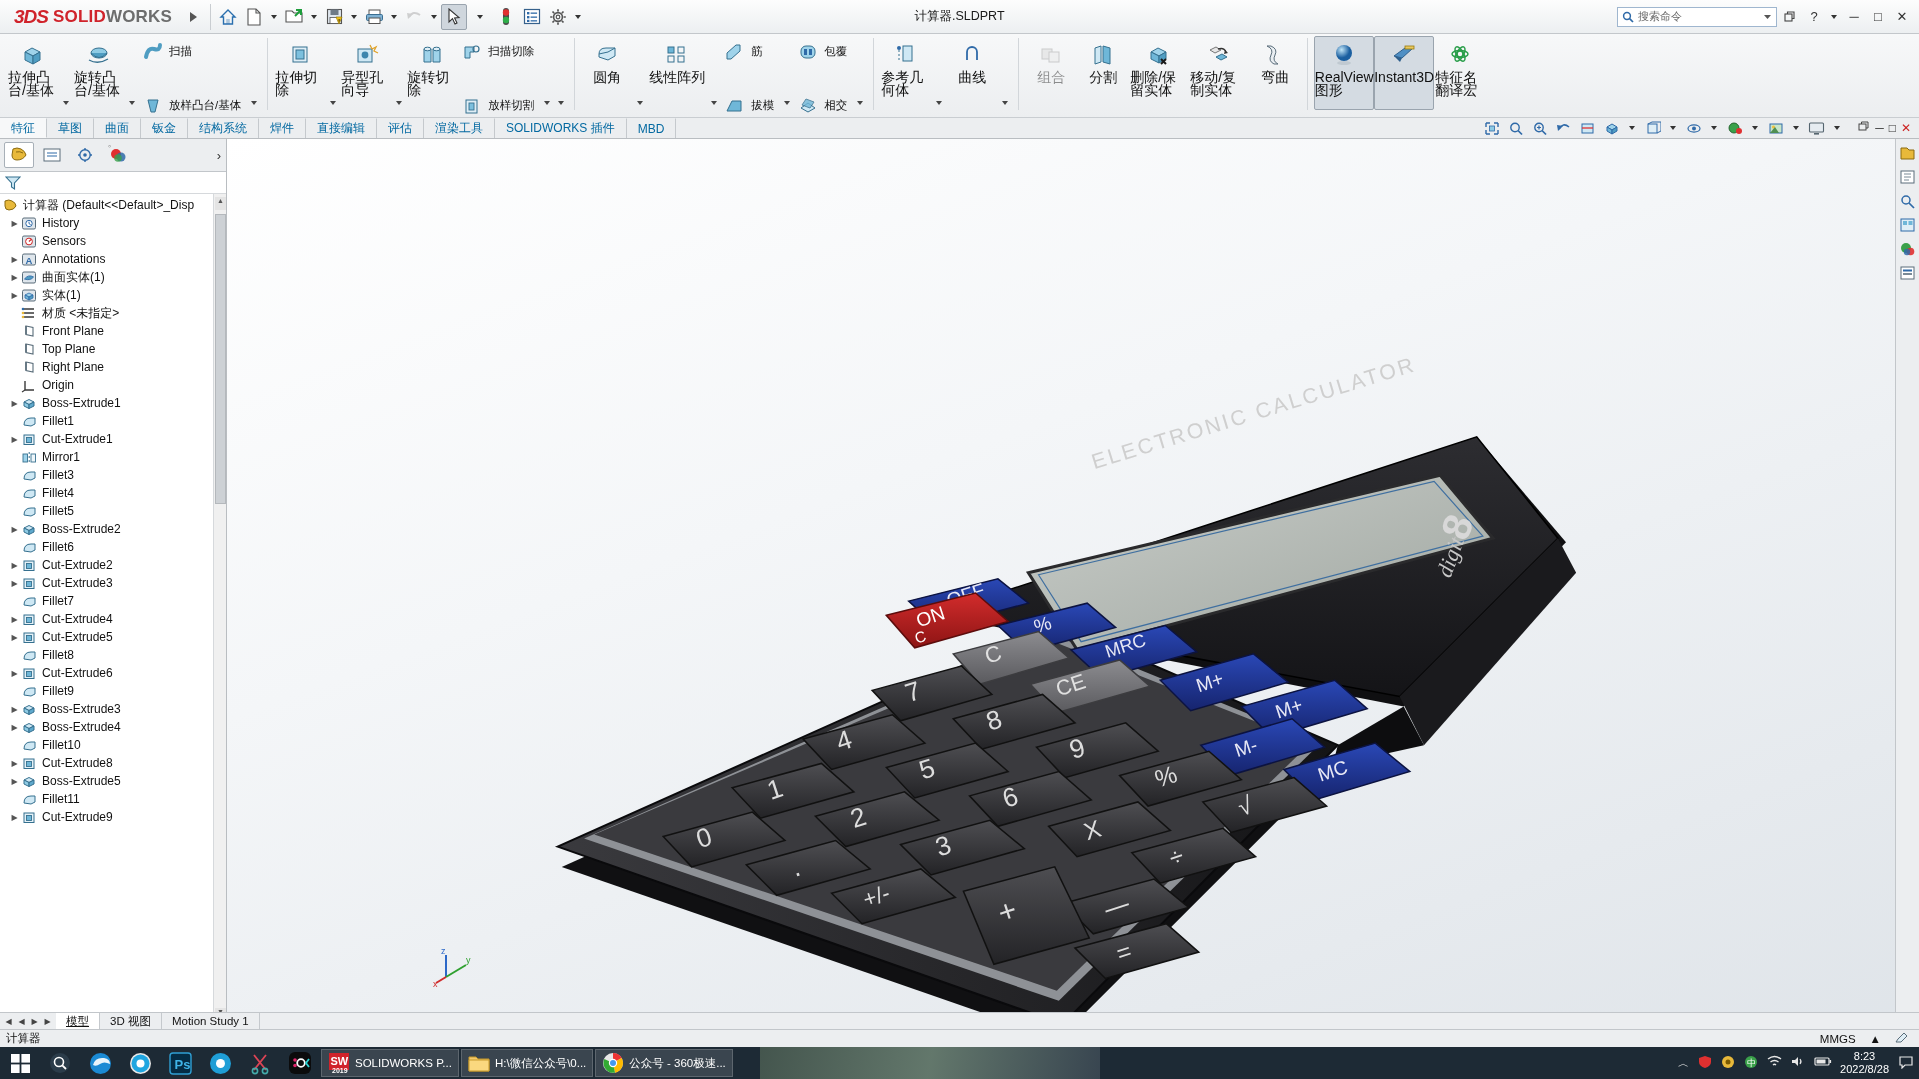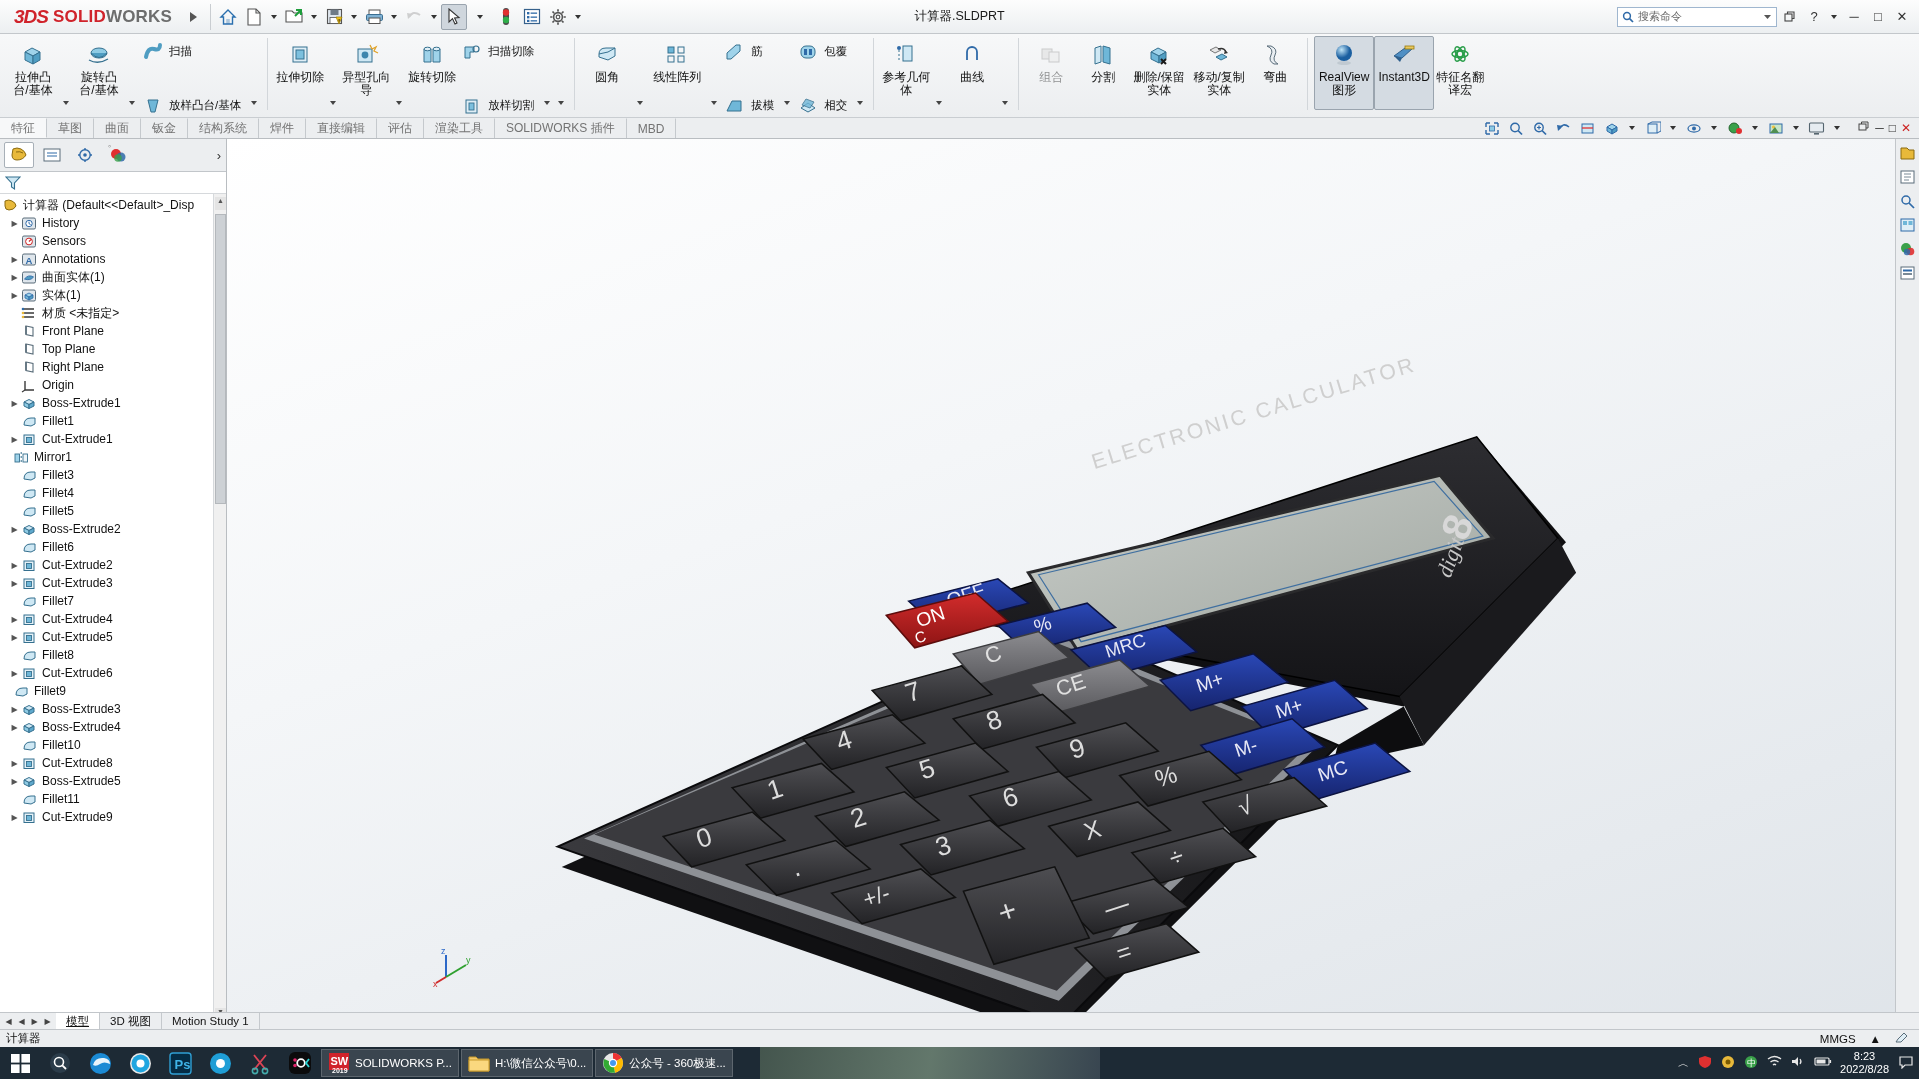--- a/index.html
+++ b/index.html
@@ -51,36 +51,36 @@
     display:flex; align-items:flex-start; padding-left:4px;
   }
   .rgroup { display:flex; align-items:flex-start; height:84px; padding:2px 3px; }
   .rsep { width:1px; height:72px; background:#d2d6da; margin:4px 3px; }
   .rbig {
     width:52px; min-height:74px; display:flex; flex-direction:column; align-items:center;
     padding-top:5px; border:1px solid transparent; border-radius:2px;
   }
   .rbig.w60{ width:60px; }
   .rbig.sel { background:#d4dbe2; border-color:#9aa4ae; }
-  .rbig .lbl { font-size:12px; line-height:12.5px; text-align:center; color:#111; margin-top:3px; }
+  .rbig .lbl { font-size:14px; line-height:12.5px; text-align:left; color:#111; margin-top:3px; }
   .rcol { display:flex; flex-direction:column; justify-content:flex-start; padding-top:4px;gap:31px; }
   .rsmall { display:flex; align-items:center; gap:5px; height:23px; padding:0 5px 0 2px; border:1px solid transparent; border-radius:2px;}
   .rsmall .lbl { font-size:11.5px; color:#111; white-space:nowrap; }
   .dropcol { display:flex; flex-direction:column; align-items:center; justify-content:flex-end; height:78px; width:14px;}
   .dc { width:0;height:0;border-left:3.5px solid transparent;border-right:3.5px solid transparent;border-top:4px solid #444; margin-bottom:9px;}
   .ic { width:22px;height:22px; display:inline-block; flex:0 0 22px;}
   .ic.b { width:26px;height:26px; flex:0 0 26px;}
 
   
   .tabrow {
     position:absolute; top:118px; left:0; width:1919px; height:21px;
     background:#eceef0; border-bottom:1px solid #b9bdc1; display:flex; align-items:stretch;
   }
   .tab {
-    display:flex;align-items:center; padding:0 11px; font-size:12px; color:#737373;
+    display:flex;align-items:center; padding:0 11px; font-size:12px; color:#0369a1;
     border-right:1px solid #c5c9cd; border-top:1px solid transparent;
   }
   .tab.active { background:#f7f8f9; border-bottom:1px solid #f7f8f9; }
   .viewtools { margin-left:auto; display:flex; align-items:center; gap:3px; padding-right:4px; }
   .vbtn { width:21px;height:19px;display:flex;align-items:center;justify-content:center; }
   .winbtns { display:flex;align-items:center;gap:5px; padding:0 8px 0 10px; font-size:12px; color:#333;}
 
   
   .main { position:absolute; top:139px; left:0; width:1919px; bottom:32px; display:flex; }
 
@@ -886,21 +886,21 @@
             <div class="trow" style="padding-left: 8px;">
               <span class="tarrow">▶</span>
               <span class="ticon">
                 <svg width="17" height="15" viewBox="0 0 17 15">
                   <rect x="3" y="3" width="10" height="9.5" fill="#e5f1f7" stroke="#35708f" stroke-width="1"></rect>
                   <rect x="5.5" y="5.5" width="5" height="5" fill="#6fb7d8" stroke="#35708f" stroke-width=".9"></rect>
                 </svg>
               </span>
               <span class="tlbl">Cut-Extrude1</span>
             </div>
-            <div class="trow" style="padding-left: 0;">
+            <div class="trow" style="padding-left: 8px;">
               <span class="tarrow"></span>
               <span class="ticon">
                 <svg width="17" height="15" viewBox="0 0 17 15">
                   <rect x="2" y="4" width="4.5" height="8" fill="#9fd3ea" stroke="#35708f" stroke-width=".9"></rect>
                   <rect x="10" y="4" width="4.5" height="8" fill="#eef6fa" stroke="#35708f" stroke-width=".9"></rect>
                   <path d="M8.2 2 V13" stroke="#35708f" stroke-width="1" stroke-dasharray="2 2"></path>
                 </svg>
               </span>
               <span class="tlbl">Mirror1</span>
             </div>
@@ -1012,21 +1012,21 @@
             <div class="trow" style="padding-left: 8px;">
               <span class="tarrow">▶</span>
               <span class="ticon">
                 <svg width="17" height="15" viewBox="0 0 17 15">
                   <rect x="3" y="3" width="10" height="9.5" fill="#e5f1f7" stroke="#35708f" stroke-width="1"></rect>
                   <rect x="5.5" y="5.5" width="5" height="5" fill="#6fb7d8" stroke="#35708f" stroke-width=".9"></rect>
                 </svg>
               </span>
               <span class="tlbl">Cut-Extrude6</span>
             </div>
-            <div class="trow" style="padding-left: 0;">
+            <div class="trow" style="padding-left: 8px;">
               <span class="tarrow"></span>
               <span class="ticon">
                 <svg width="17" height="15" viewBox="0 0 17 15">
                   <path d="M3 11 q0 -7 7 -7 h4 v6 l-4 2 -7 -1z" fill="#cfe8f4" stroke="#35708f" stroke-width="1"></path>
                 </svg>
               </span>
               <span class="tlbl">Fillet9</span>
             </div>
             <div class="trow" style="padding-left: 8px;">
               <span class="tarrow">▶</span>

